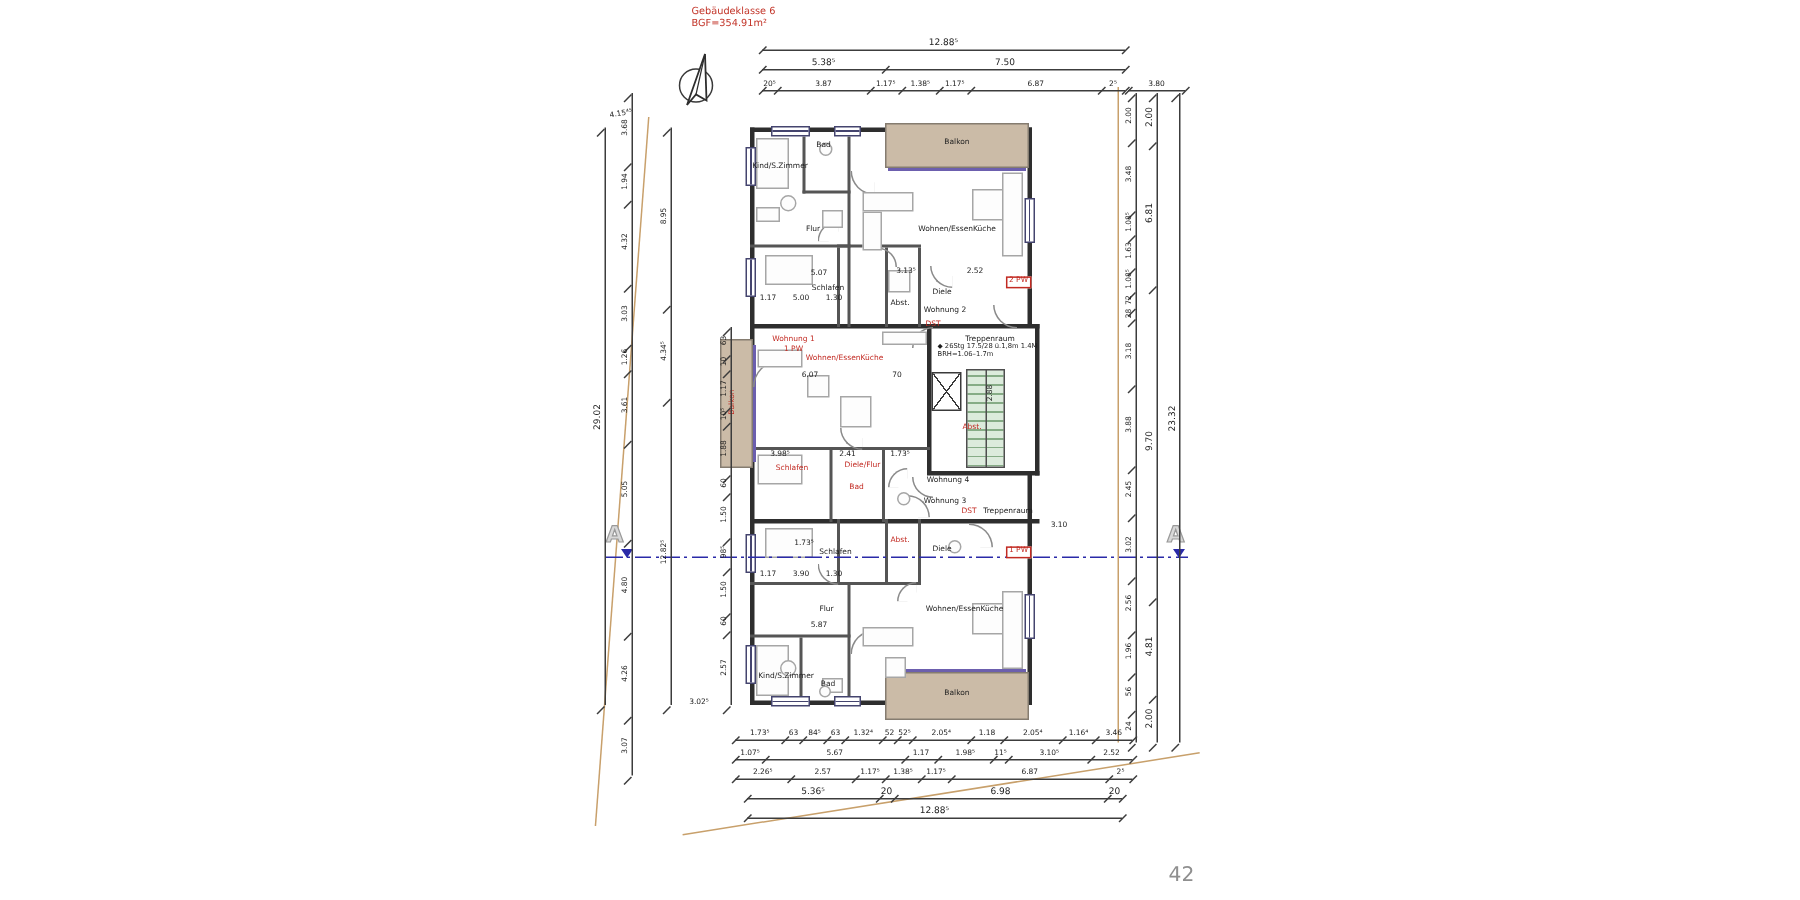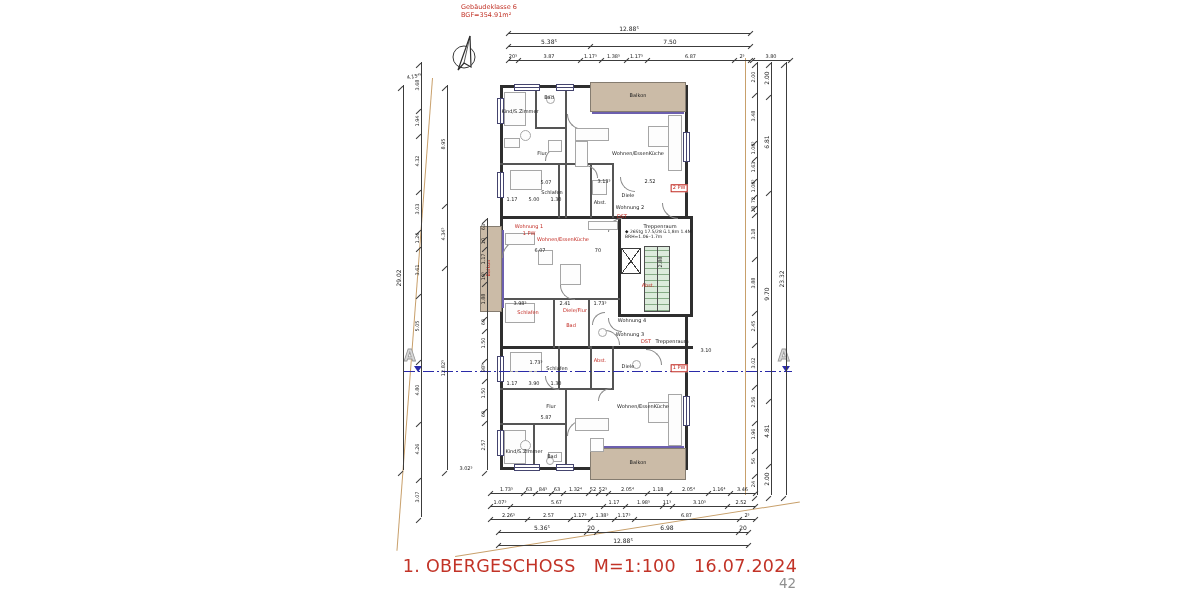--- a/index.html
+++ b/index.html
@@ -429,18 +429,15 @@
       <div class="tick" style="left: 783px; top: 61.5px;"></div>
       <div class="dimv big" style="left: 765px; top: 275.5px; transform: rotate(-90deg);">23.32</div>
       <div class="tick" style="left: 783px; top: 494.5px;"></div>
     </div>
 
   <div class="note" style="left:625px;top:229px">
     <div>◆ 26Stg 17.5/28 ü.1,8m 1.4M</div>
     <div>BRH=1.06–1.7m</div>
   </div>
 
-  <div id="footer">
-    <span>1. OBERGESCHOSS</span><span>M=1:100</span><span>16.07.2024</span>
-  </div>
   <div id="pageno">42</div>
 
 </div>
 
 </body></html>

